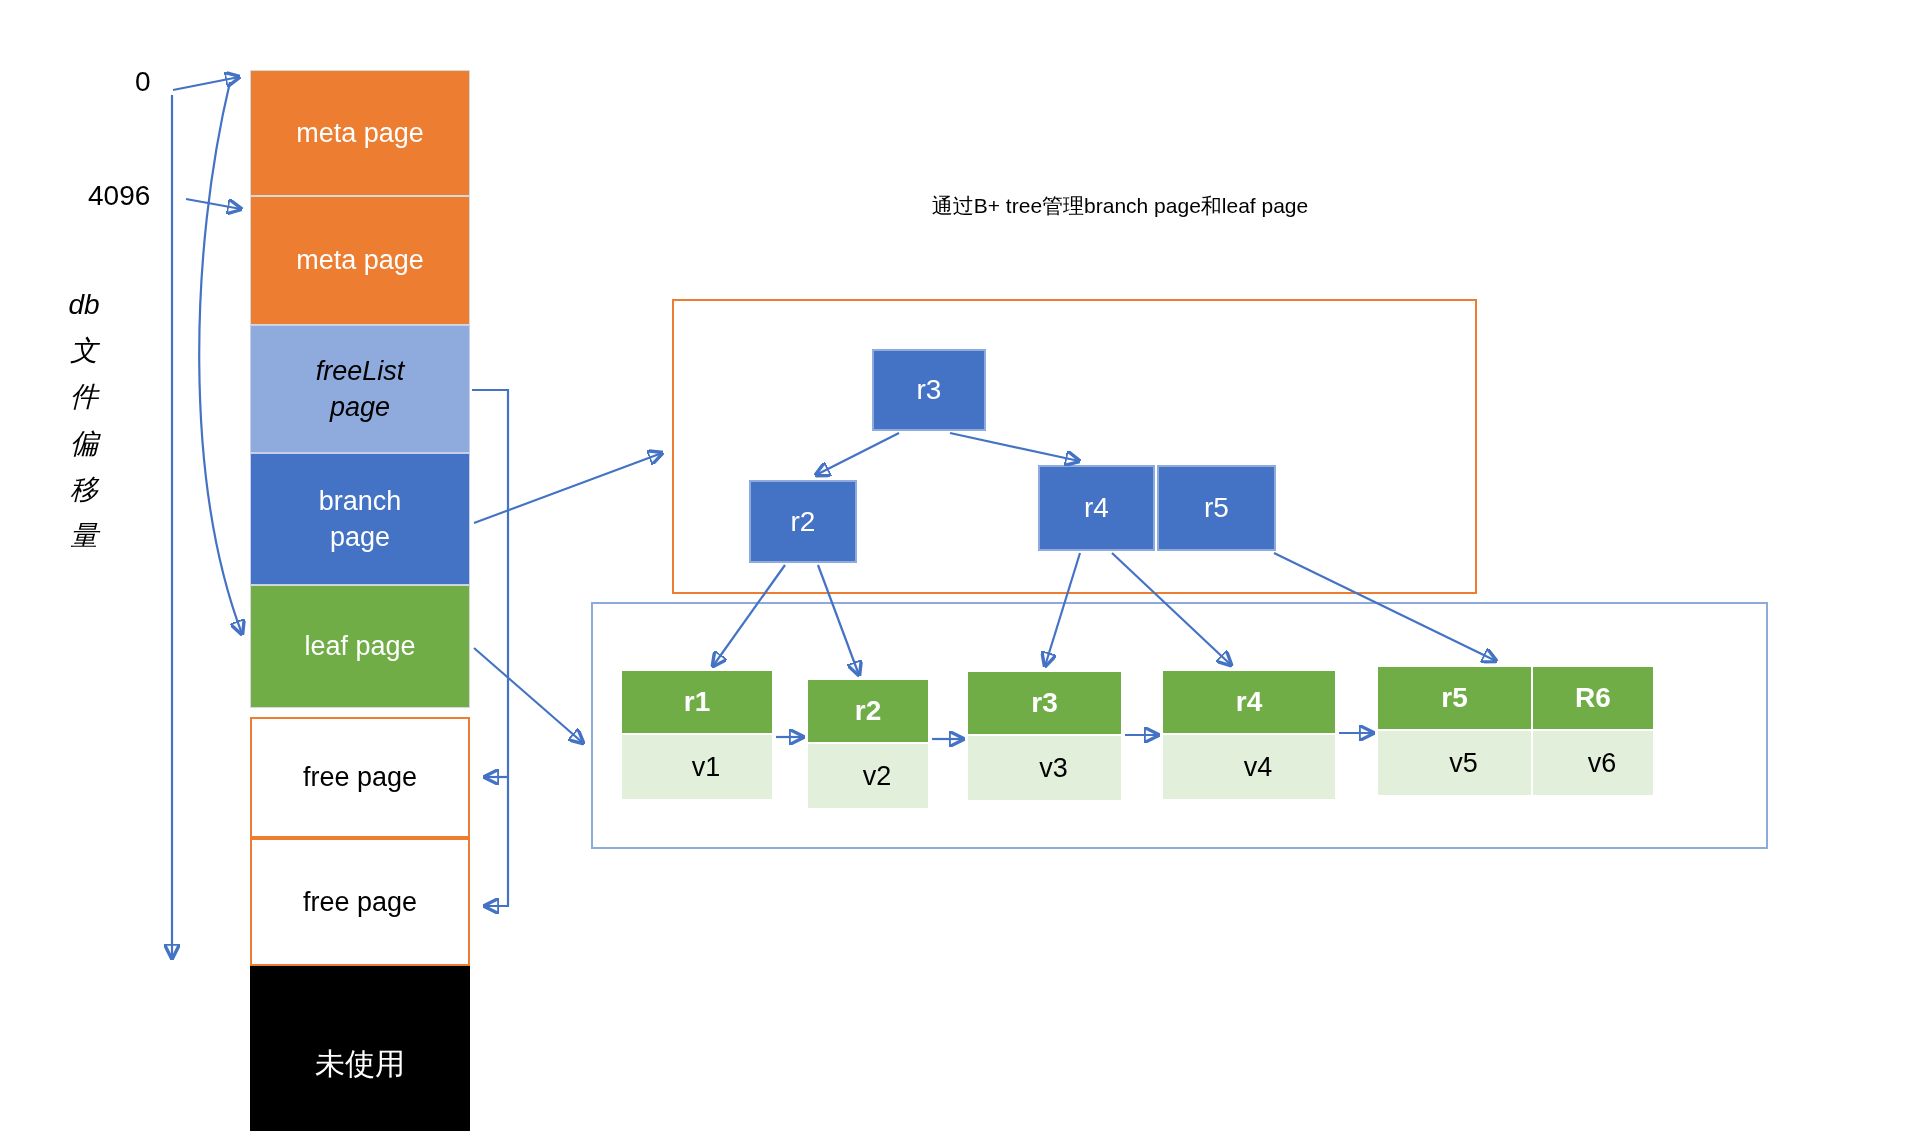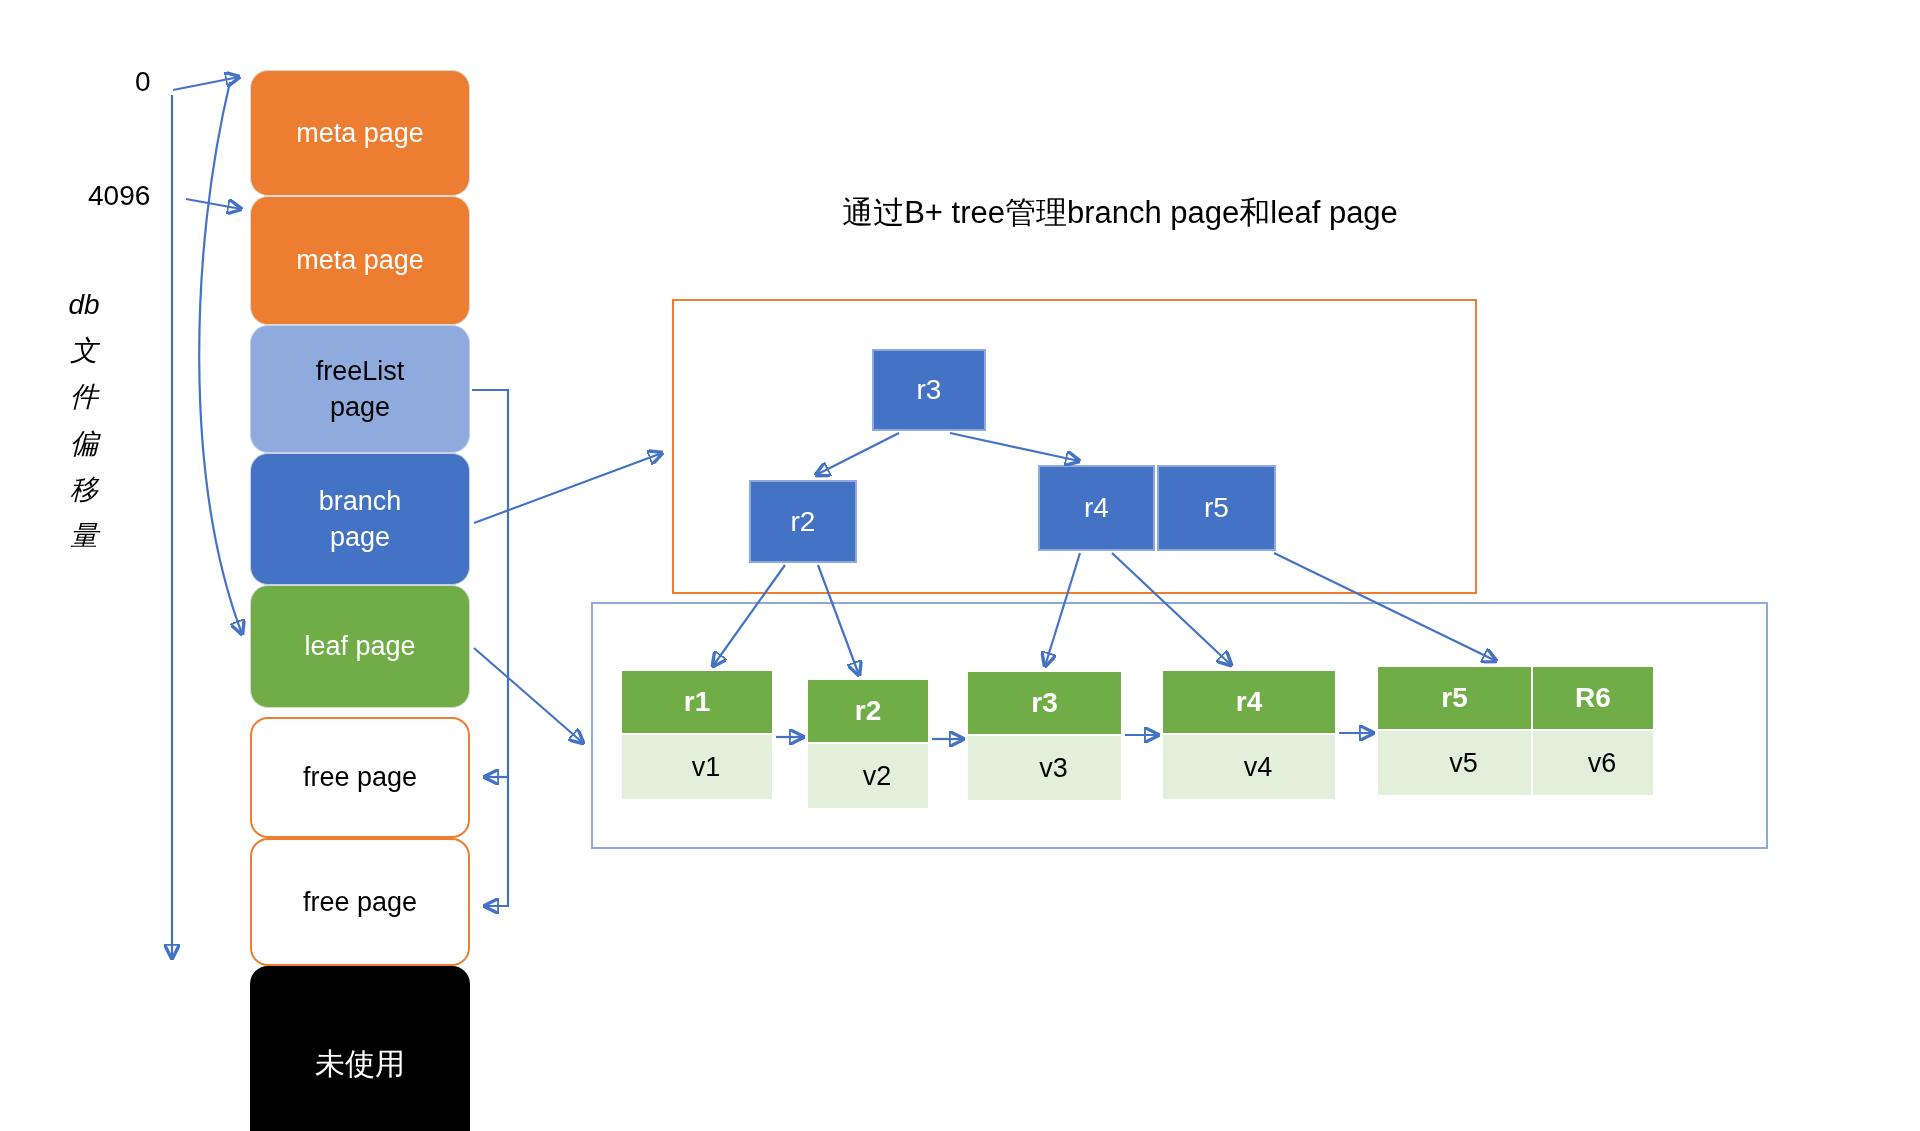--- a/index.html
+++ b/index.html
@@ -14,38 +14,38 @@
     word-break:break-all;color:#000;font-style:italic;
   }
   .offset{position:absolute;font-size:28px;color:#000;}
   .offset-0{left:135px;top:66px;}
   .offset-4096{left:88px;top:180px;}
 
   
   .page{
     position:absolute;left:250px;width:220px;
     display:flex;align-items:center;justify-content:center;
-    font-size:27px;text-align:center;box-sizing:border-box;border-radius:18px;
+    font-size:27px;text-align:center;box-sizing:border-box;
   }
   .page .lbl{display:block;max-width:150px;line-height:1.35;}
   .meta{background:#ED7D31;color:#ffffff;border:1px solid #d8d8d8;}
   .p1{top:70px;height:126px;}
   .p2{top:196px;height:129px;}
-  .freelist{top:325px;height:128px;background:#8FAADC;color:#000;border:1px solid #c8cfe8;}
+  .freelist{top:325px;height:128px;background:#8FAADC;color:#000;border:1px solid #c8cfe8;font-style:italic;}
   .branch{top:453px;height:132px;background:#4472C4;color:#ffffff;border:1px solid #c8cfe8;}
   .leafpage{top:585px;height:123px;background:#70AD47;color:#ffffff;border:1px solid #d8d8d8;}
   .free{background:#ffffff;color:#000;border:2px solid #ED7D31;}
   .f1{top:717px;height:121px;}
   .f2{top:838px;height:128px;}
   .unused{top:966px;height:196px;background:#000000;color:#ffffff;font-size:30px;}
 
   
   .title{
     position:absolute;left:800px;top:192px;width:640px;
-    font-size:31px;text-align:center;color:#000;white-space:nowrap;
+    font-size:21px;text-align:center;color:#000;white-space:nowrap;
   }
 
   
   .tree-box{position:absolute;left:672px;top:299px;width:805px;height:295px;border:2px solid #ED7D31;box-sizing:border-box;}
   .leaf-box{position:absolute;left:591px;top:602px;width:1177px;height:247px;border:2px solid #8EA9DB;box-sizing:border-box;}
 
   
   .node{
     position:absolute;background:#4472C4;border:2px solid #8FAADC;box-sizing:border-box;
     color:#ffffff;font-size:28px;display:flex;align-items:center;justify-content:center;

